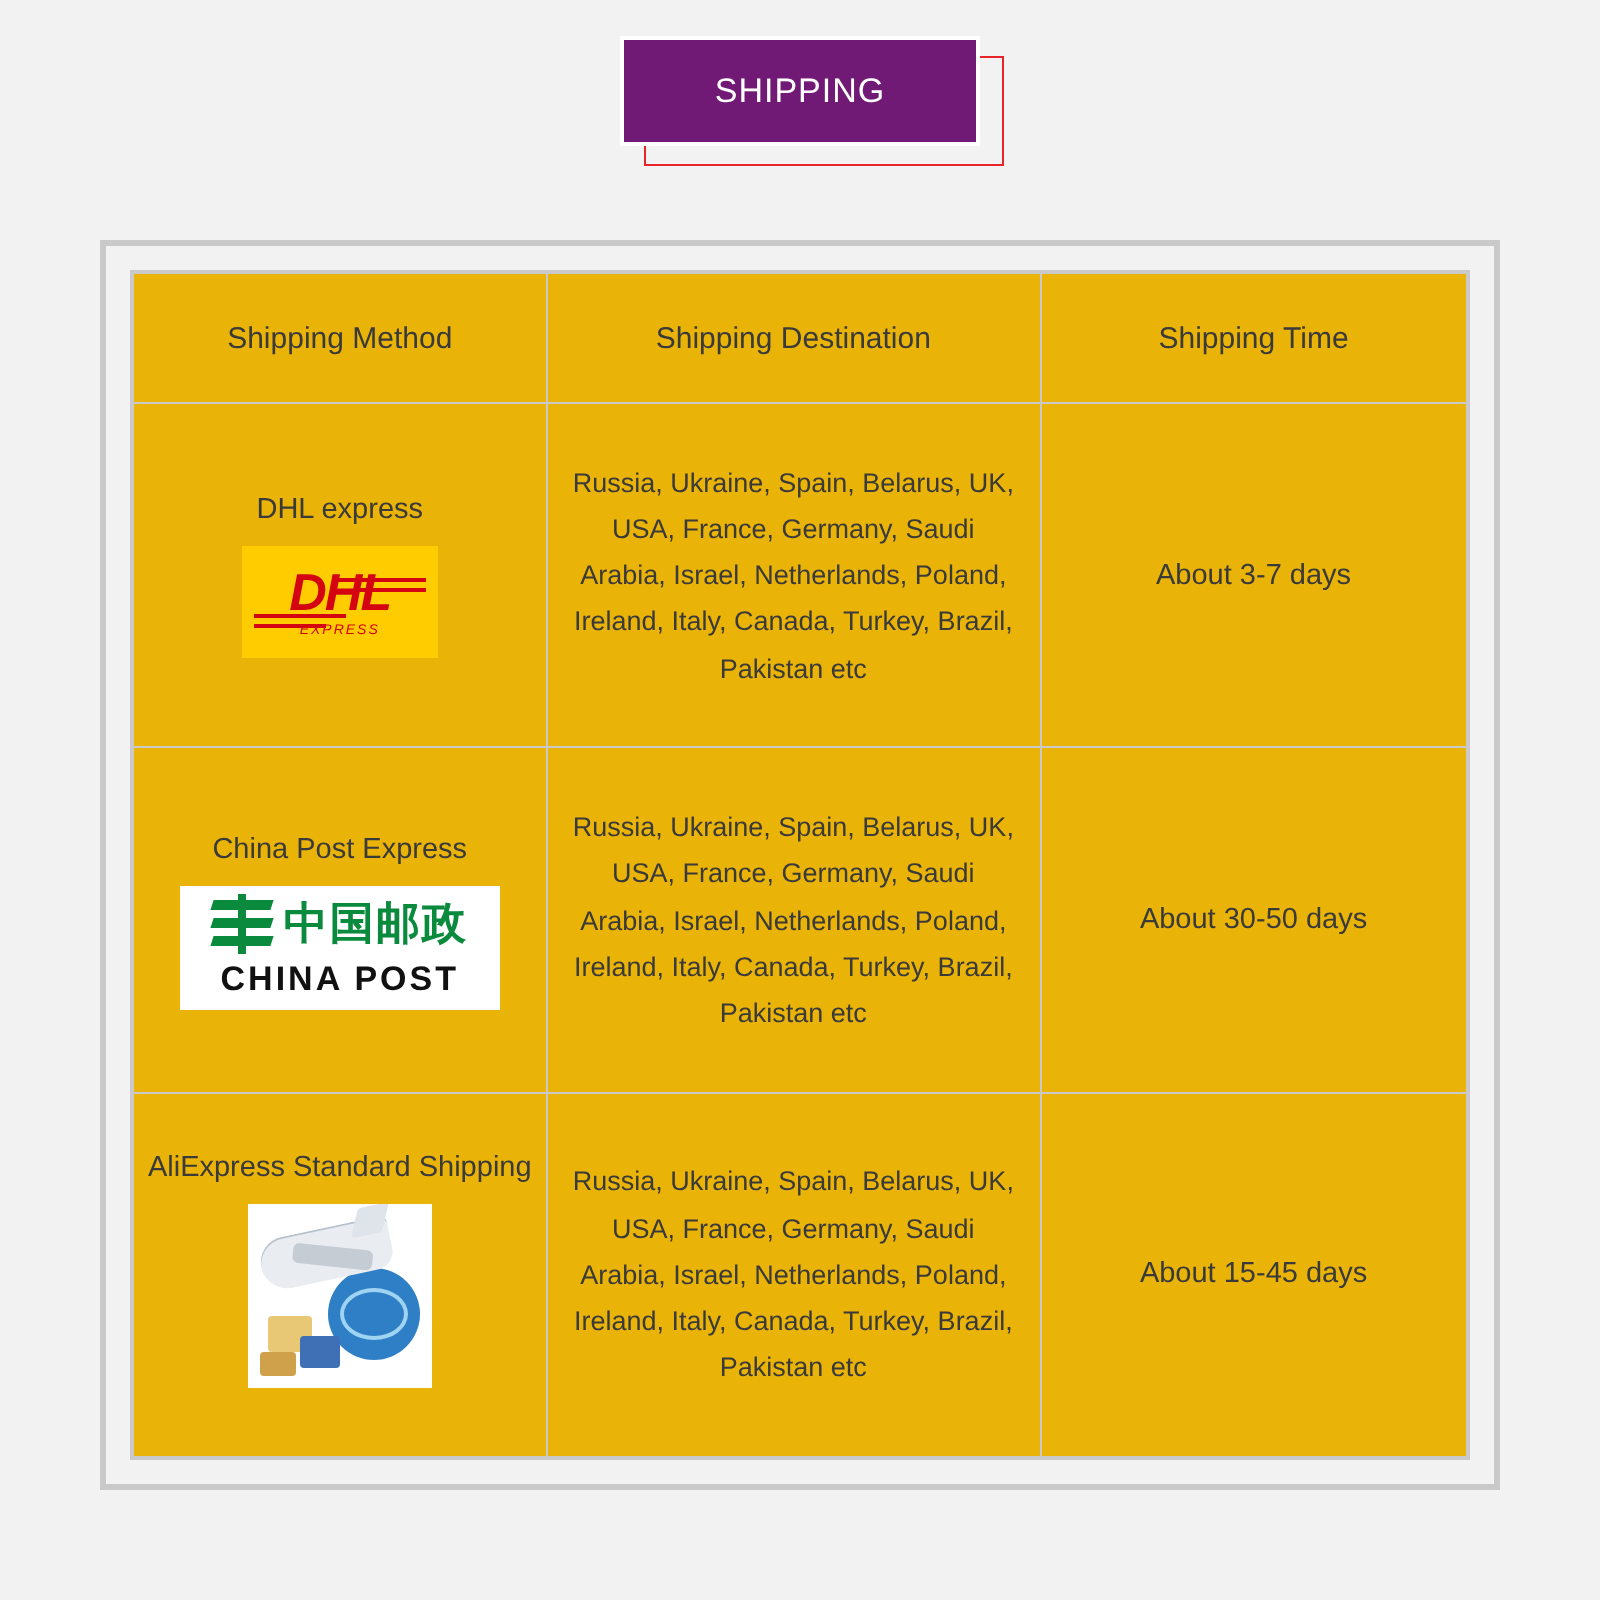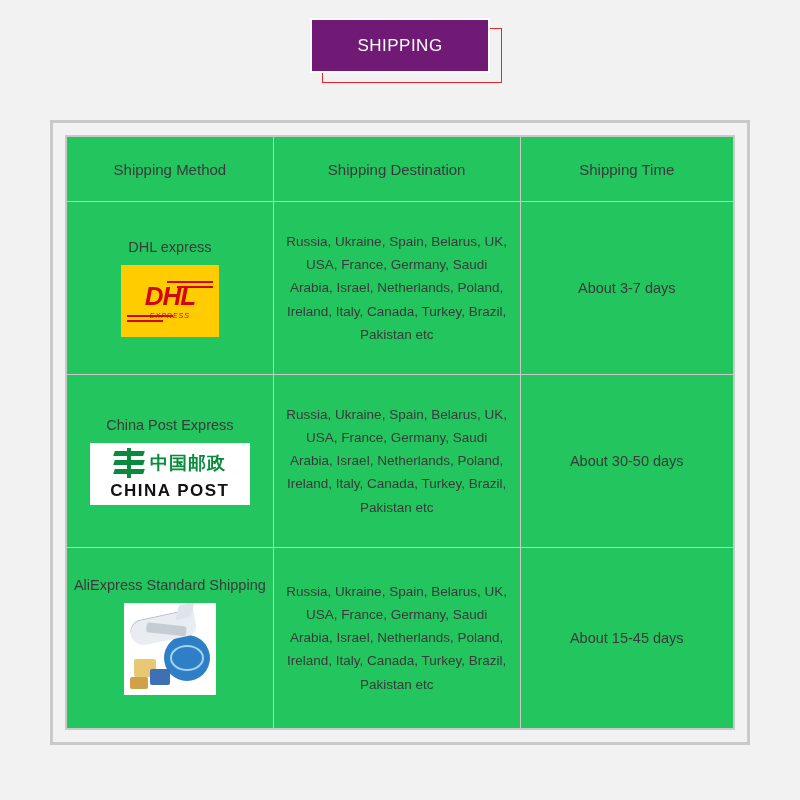--- a/index.html
+++ b/index.html
@@ -68,21 +68,21 @@
     border: 3px solid #c9c9c9;
     background: #f2f2f2;
     box-sizing: border-box;
     padding: 12px;
   }
   .frame-inner {
     width: 100%;
     height: 100%;
     border: 1px solid #c9c9c9;
     box-sizing: border-box;
-    background: #22c55e;
+    background: #eab308;
   }
 
   
   table.shipping {
     width: 100%;
     height: 100%;
     border-collapse: collapse;
     table-layout: fixed;
   }
   table.shipping td, table.shipping th {
@@ -124,21 +124,21 @@
   }
 
   
   .logo-box {
     display: inline-block;
   }
 
   
   .dhl-logo {
     width: 98px;
-    height: 72px;
+    height: 56px;
     background: #ffcc00;
     position: relative;
     display: flex;
     flex-direction: column;
     align-items: center;
     justify-content: center;
   }
   .dhl-word {
     font-family: "Liberation Sans", sans-serif;
     font-style: italic;
@@ -203,21 +203,21 @@
   .cp-vline {
     position: absolute;
     left: 13px;
     top: 0;
     width: 4px;
     height: 30px;
     background: #0a8a3c;
   }
   .cp-cn {
     font-family: Liberation Sans, sans-serif;
-    font-size: 18px;
+    font-size: 22px;
     font-weight: bold;
     color: #0a8a3c;
     letter-spacing: 1px;
     line-height: 1;
   }
   .cp-en {
     font-family: "Liberation Sans", sans-serif;
     font-size: 17px;
     font-weight: bold;
     color: #111;

